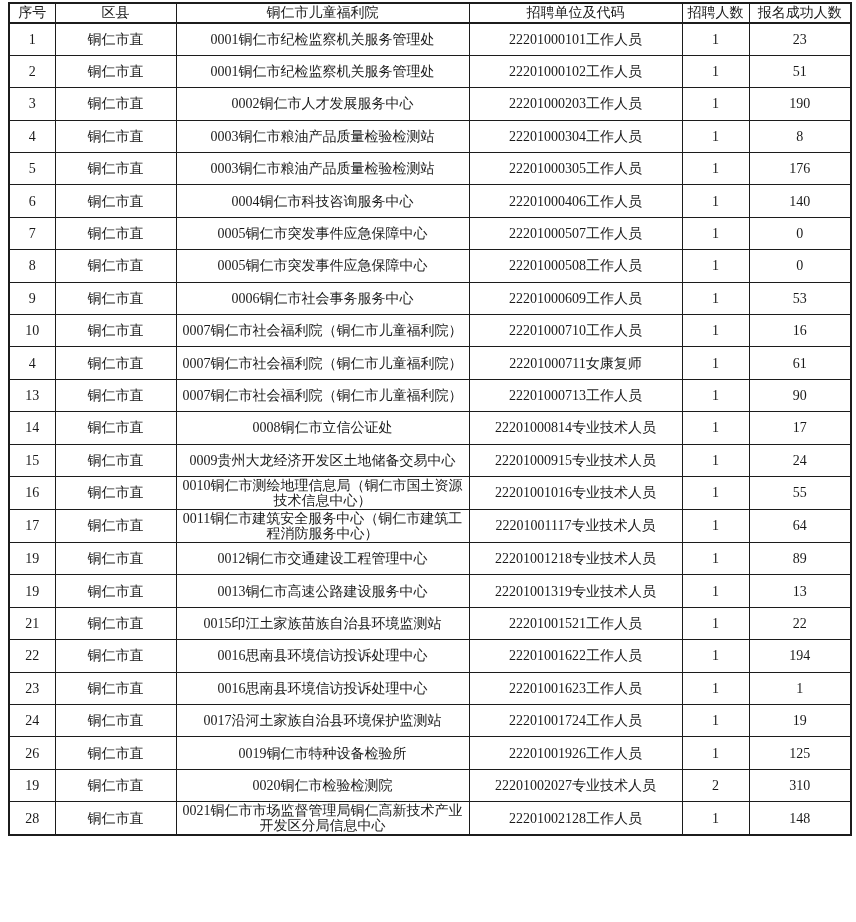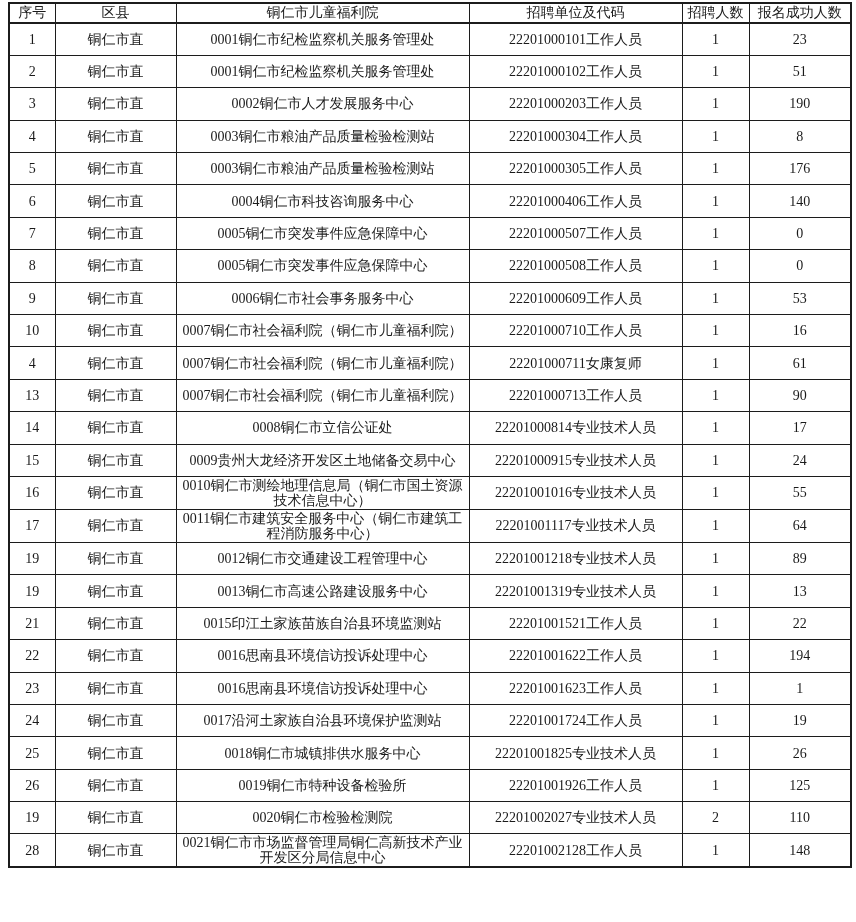--- a/index.html
+++ b/index.html
@@ -270,45 +270,37 @@
 
   <tr>
     <td>24</td>
     <td>铜仁市直</td>
     <td>0017沿河土家族自治县环境保护监测站</td>
     <td>22201001724工作人员</td>
     <td>1</td>
     <td>19</td>
   </tr>
 
-  <tr>
-    <td>25</td>
-    <td>铜仁市直</td>
-    <td>0018铜仁市城镇排供水服务中心</td>
-    <td>22201001825专业技术人员</td>
-    <td>1</td>
-    <td>26</td>
-  </tr>
 
   <tr>
     <td>26</td>
     <td>铜仁市直</td>
     <td>0019铜仁市特种设备检验所</td>
     <td>22201001926工作人员</td>
     <td>1</td>
     <td>125</td>
   </tr>
 
   <tr>
     <td>19</td>
     <td>铜仁市直</td>
     <td>0020铜仁市检验检测院</td>
     <td>22201002027专业技术人员</td>
     <td>2</td>
-    <td>110</td>
+    <td>310</td>
   </tr>
 
   <tr>
     <td>28</td>
     <td>铜仁市直</td>
     <td>0021铜仁市市场监督管理局铜仁高新技术产业开发区分局信息中心</td>
     <td>22201002128工作人员</td>
     <td>1</td>
     <td>148</td>
   </tr>

